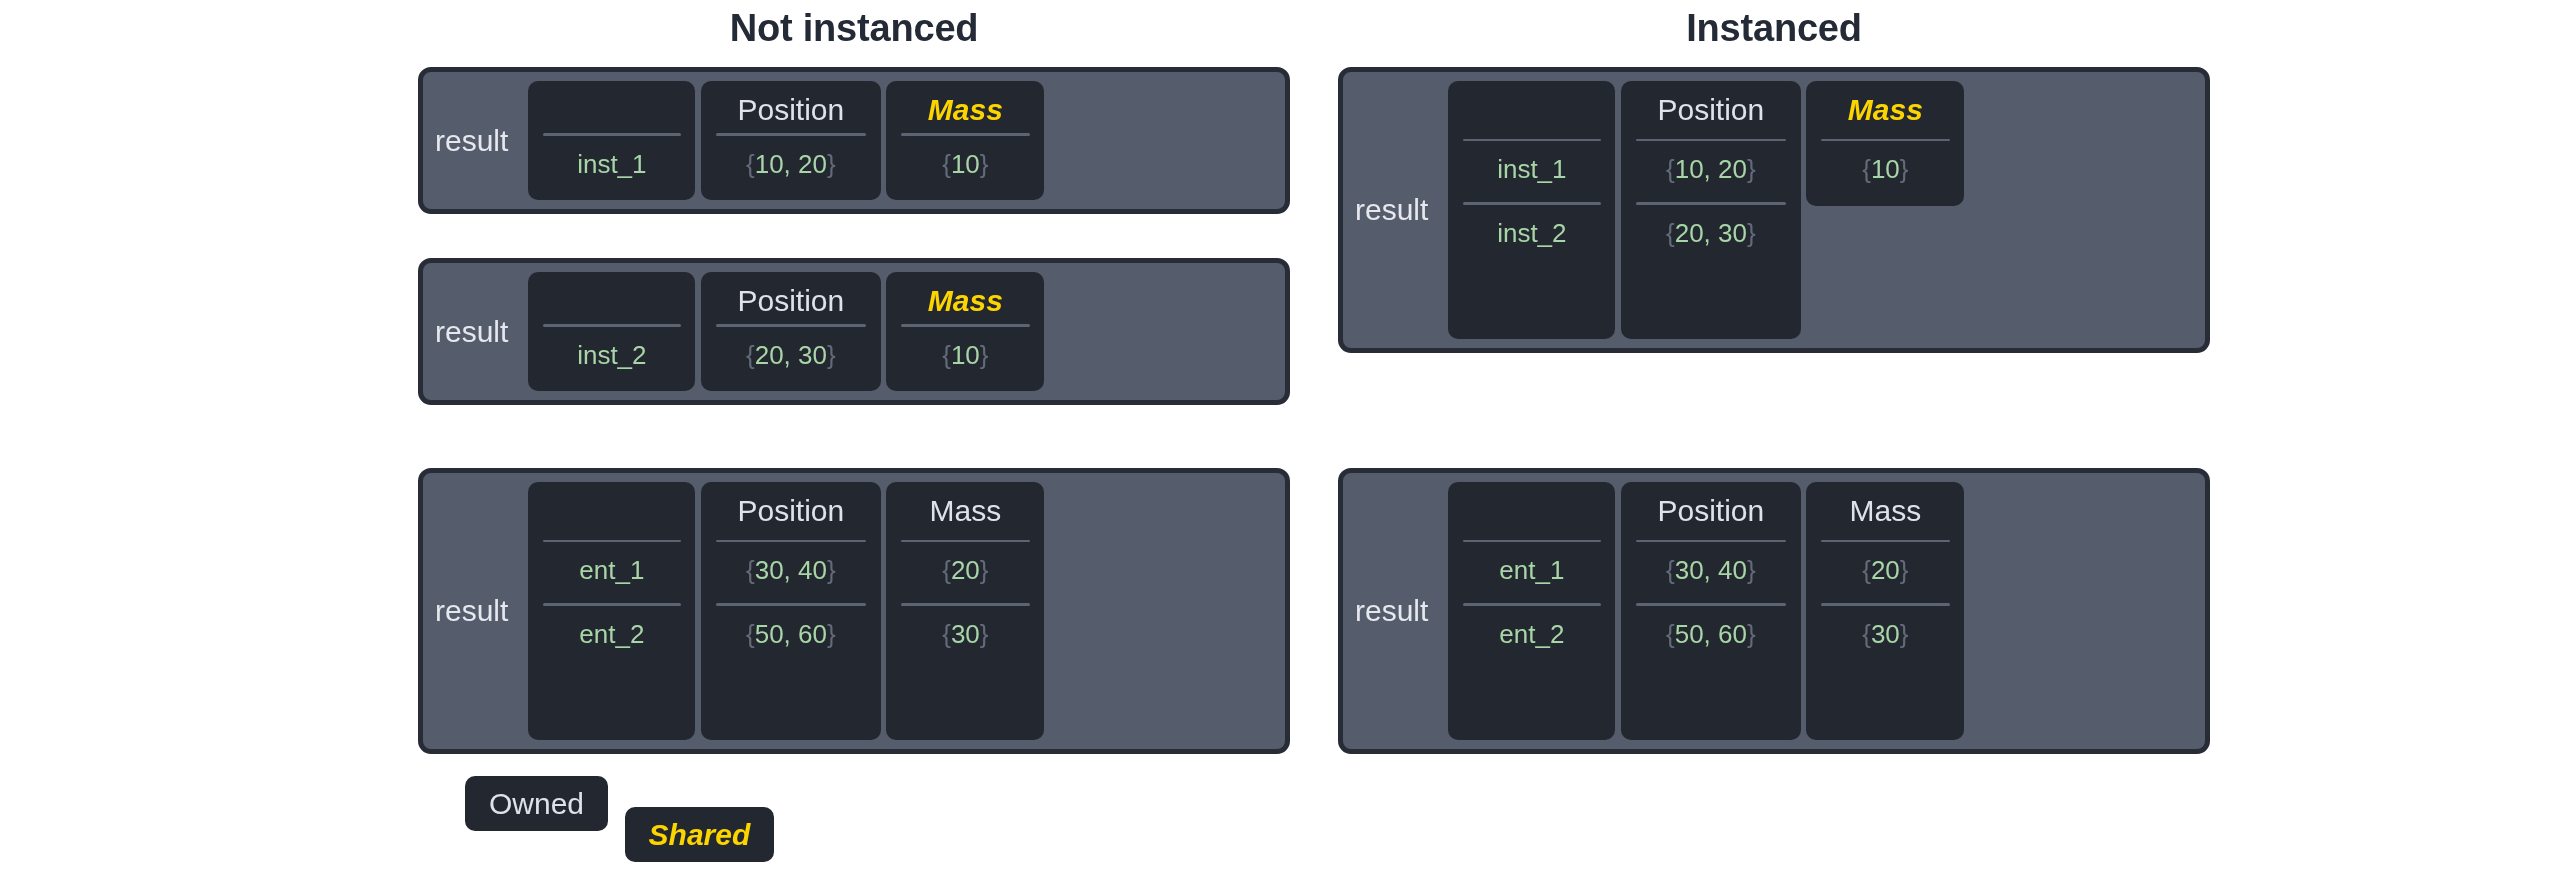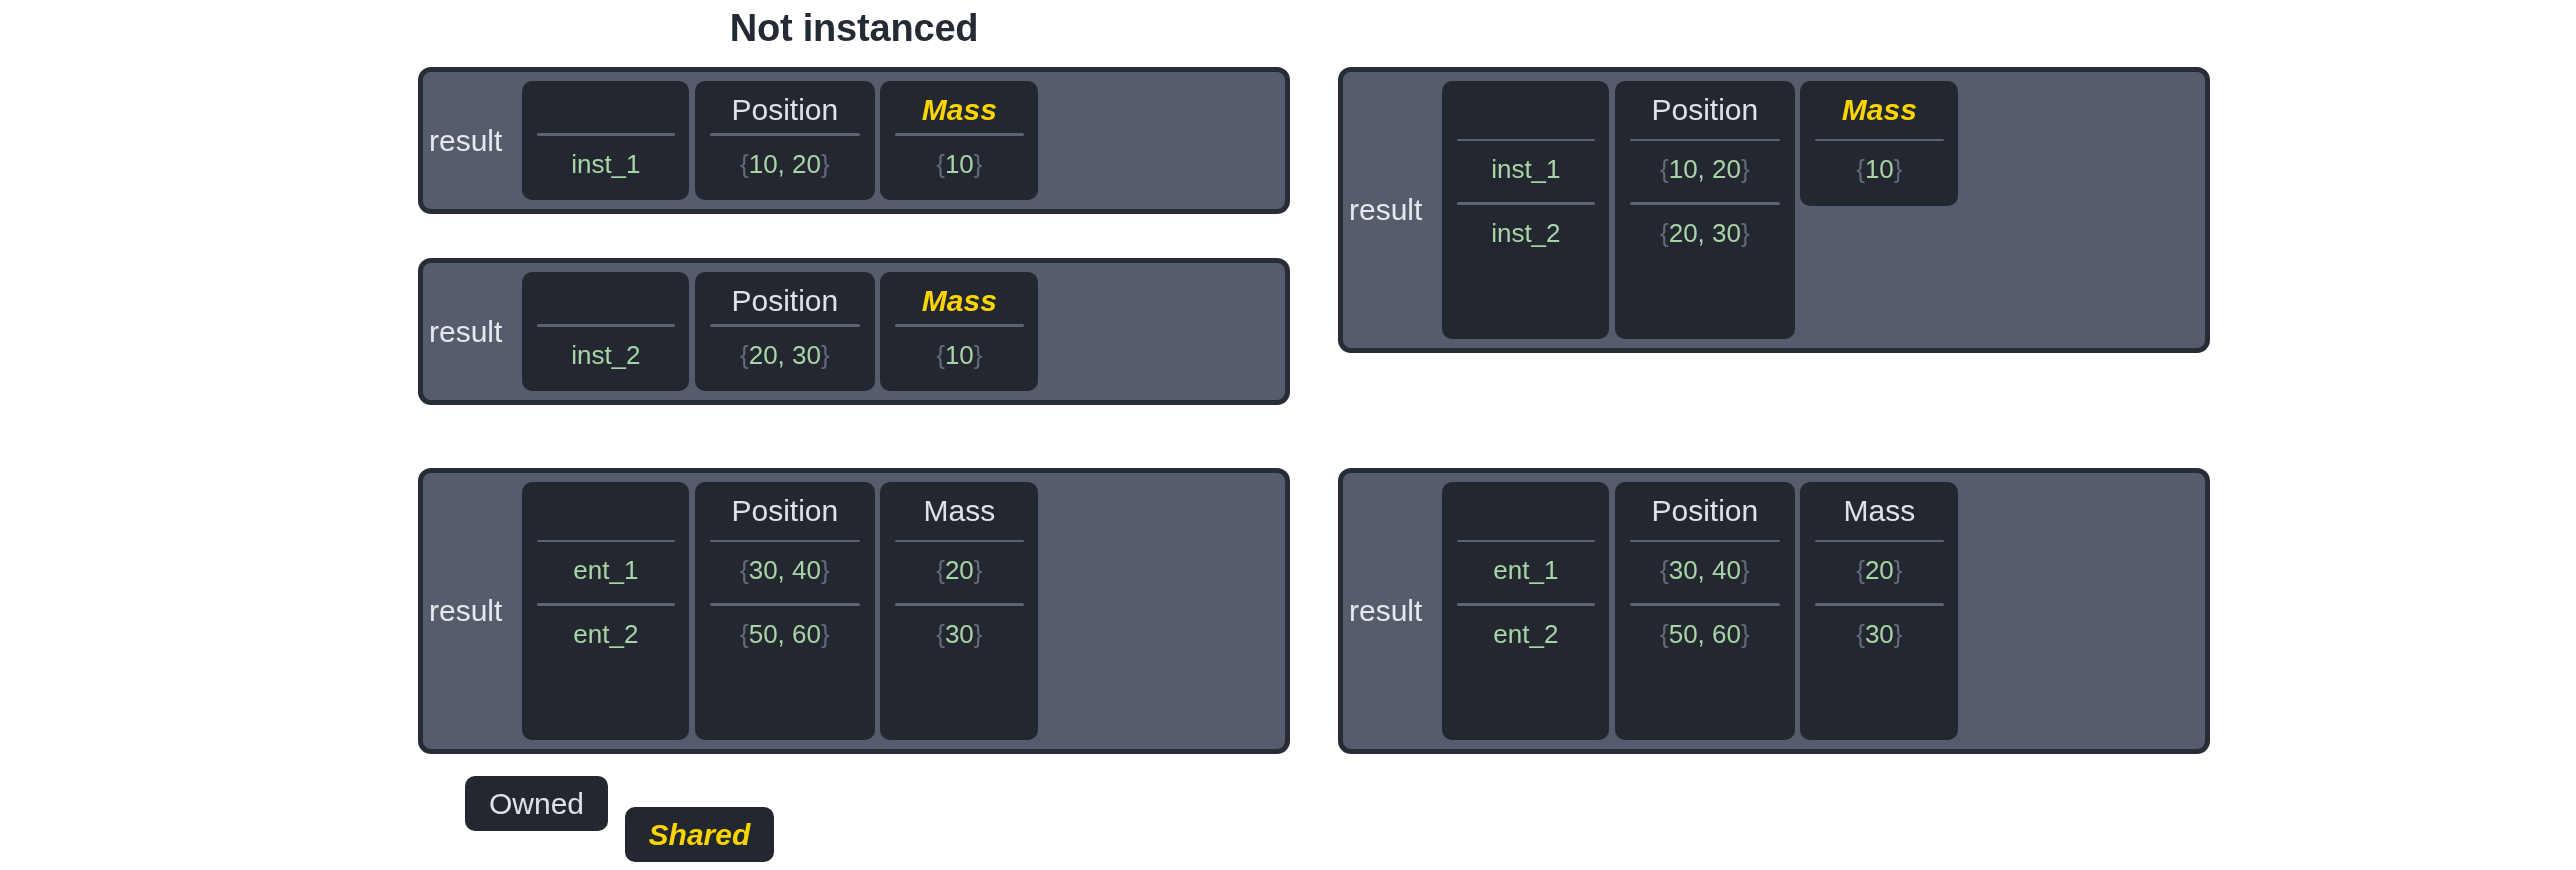--- a/index.html
+++ b/index.html
@@ -40,21 +40,21 @@
     padding:0;
   }
 
   
   .rowlabel{
     display:flex;
     align-items:center;
     justify-content:flex-start;
     color:#e6e8ee;
     font-size:30px;
-    padding:0 20px 0 6px;
+    padding:0 20px 0 12px;
     white-space:nowrap;
     flex:0 0 auto;
     box-sizing:border-box;
   }
 
   
   .cols{
     display:flex;
     align-items:flex-start;
     gap:5.5px;
@@ -125,20 +125,21 @@
   }
   .chip.shared{color:#fcd500;font-style:italic;font-weight:bold;margin-top:31px;}
 </style>
 </head>
 <body>
 
 <div class="stage">
 
   <div class="col-title" id="title-left">Not instanced</div>
 
+  <div class="col-title" id="title-right">Instanced</div>
 
   <div class="card" id="ni-card-0" style="left:418px;top:67px;width:872px;height:147px;">
     <div class="rowlabel">result</div>
     <div class="cols">
 
       <div class="col name stretch">
         <div class="colhead blank">&nbsp;</div>
         <div class="rule"></div>
         <div class="cell">inst_1</div>
       </div>

